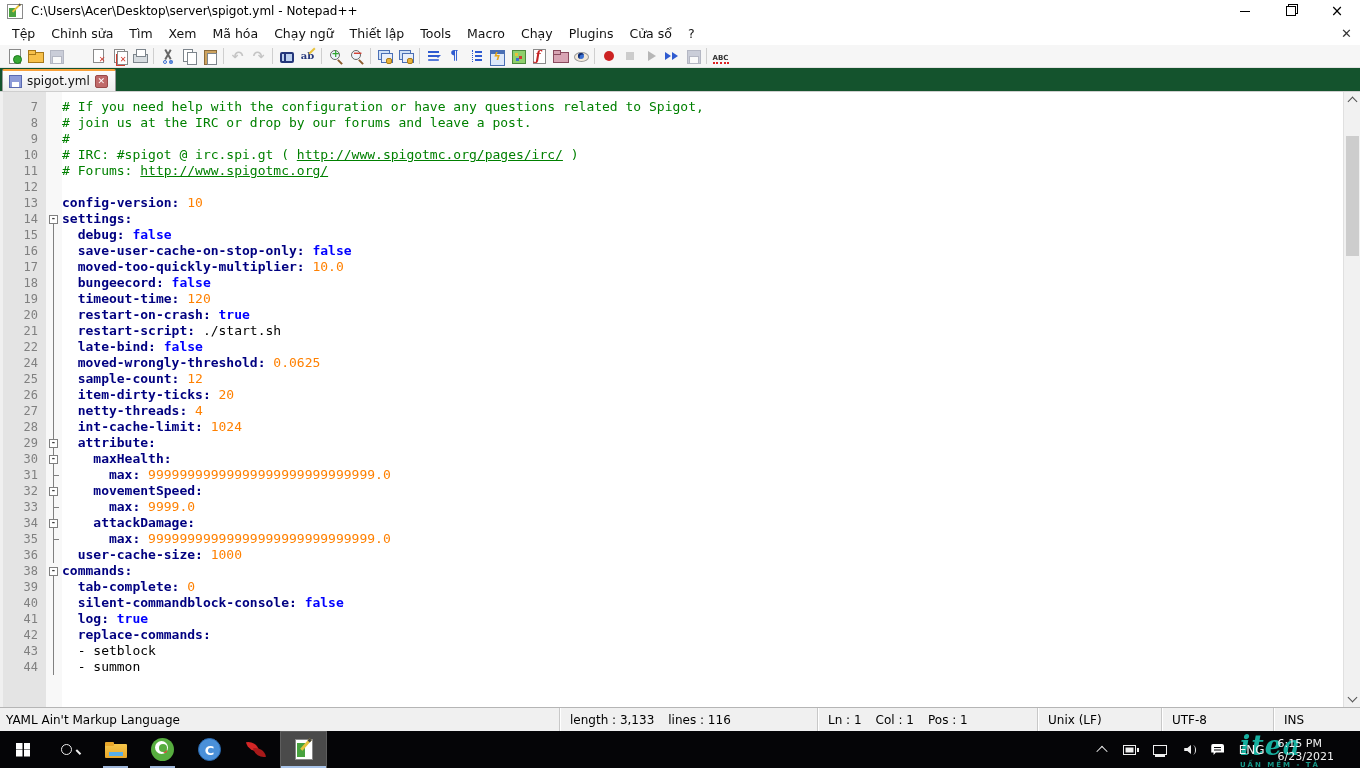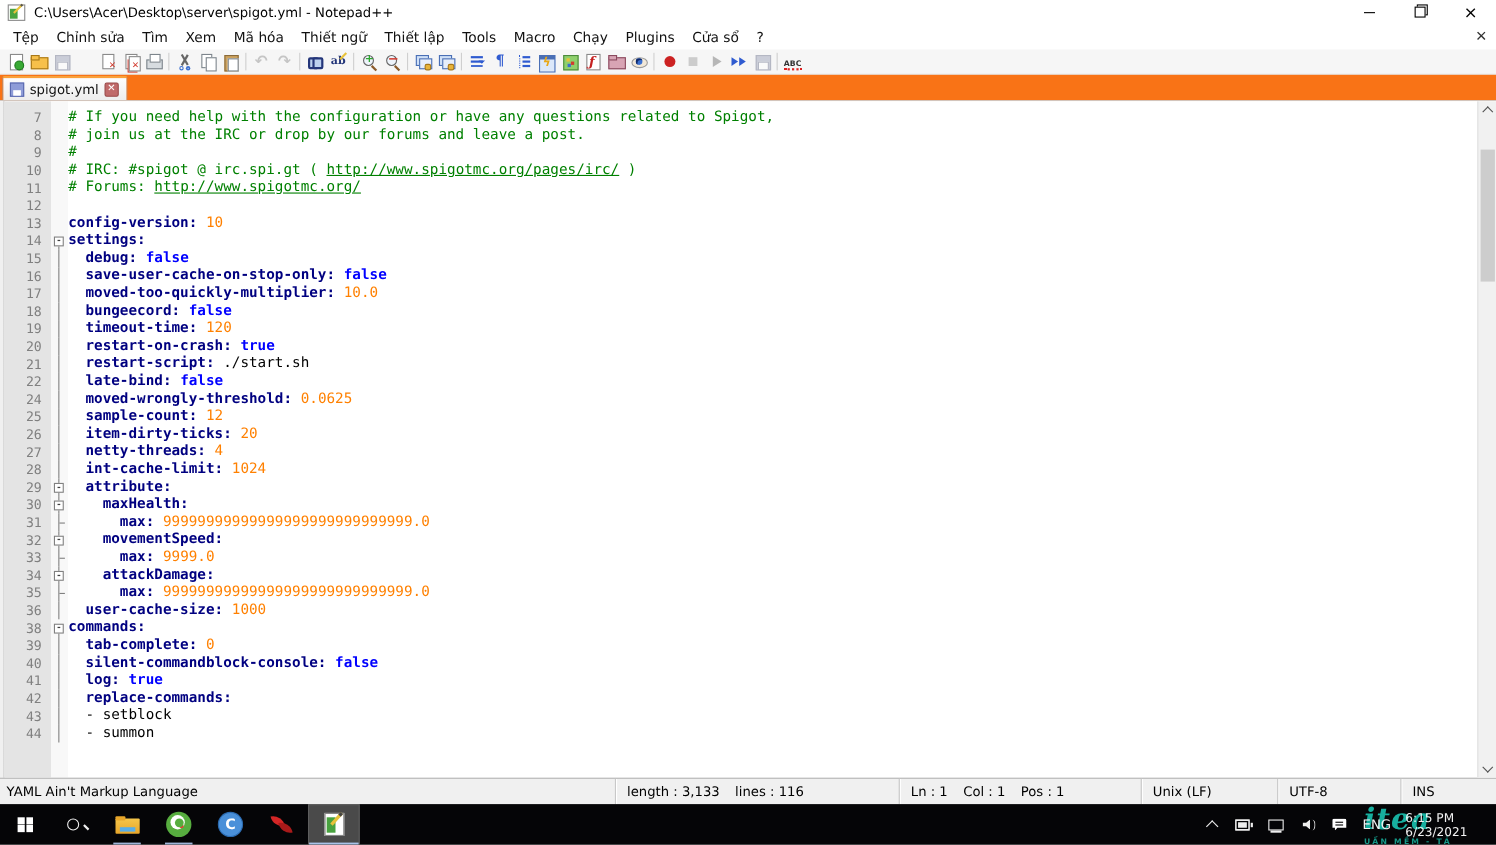--- a/index.html
+++ b/index.html
@@ -77,21 +77,21 @@
   .ic-monitoring::before { content:""; position:absolute; left:1px; top:4px; width:13px; height:8px; background:#f2e8d8; border:1px solid #9a9a9a; border-radius:50%; }
   .ic-monitoring::after { content:""; position:absolute; left:5px; top:5px; width:6px; height:6px; background:#3a6fd0; border-radius:50%; box-shadow:inset 1.5px 1.5px 0 0 #102a6a; }
   .ic-macro-record::before { content:""; position:absolute; left:3px; top:3px; width:10px; height:10px; border-radius:50%; background:#cc2222; }
   .ic-macro-stop::before { content:""; position:absolute; left:4px; top:4px; width:8px; height:8px; background:#9a9a9a; }
   .ic-macro-play::before { content:""; position:absolute; left:5px; top:3px; width:0; height:0; border:5px solid transparent; border-left:8px solid #6a6a6a; }
   .ic-macro-run-multiple::before { content:""; position:absolute; left:1px; top:4px; width:0; height:0; border:4px solid transparent; border-left:6px solid #2f5bd0; }
   .ic-macro-run-multiple::after { content:""; position:absolute; left:8px; top:4px; width:0; height:0; border:4px solid transparent; border-left:6px solid #2f5bd0; }
   .ic-spell-check { font:bold 7px/14px "DejaVu Sans",sans-serif; color:#333; text-align:center; letter-spacing:0; border-bottom:2px dotted #d22; height:13px !important; margin-top:2px; }
 
   
-  .tabbar { height:24px; background:#f97316; display:flex; align-items:flex-end; padding-left:2px; flex:0 0 auto; border-bottom:1px solid #cfcfcf; }
+  .tabbar { height:24px; background:#14532d; display:flex; align-items:flex-end; padding-left:2px; flex:0 0 auto; border-bottom:1px solid #cfcfcf; }
   .tab { height:22px; display:flex; align-items:center; gap:5px; padding:0 7px 0 6px; background:linear-gradient(#fdfdfd,#ededed); border:1px solid #9a9a9a; border-bottom:none; border-top:2px solid #f9a13a; border-radius:2px 2px 0 0; }
   .tab-save-ico { width:13px; height:13px; background:#8e9cd8; border:1px solid #5a6ab0; position:relative; }
   .tab-save-ico::after { content:""; position:absolute; left:2px; top:6px; width:7px; height:5px; background:#fff; }
   .tab-label { font-size:12px; color:#111; }
   .tab-close { width:13px; height:13px; background:#c06a6a; border:1px solid #9a4a4a; color:#fff; font:bold 9px/11px "DejaVu Sans",sans-serif; text-align:center; border-radius:2px; }
 
   
   .editor { flex:1 1 auto; display:flex; background:#fff; overflow:hidden; border-left:3px solid #f0f0f0; box-shadow:inset 1px 0 0 #a8a8a8; }
   .code-pane { flex:1; overflow:hidden; padding-top:7px;
     background:linear-gradient(to right,#e4e4e4 0,#e4e4e4 43px,#f8f8f8 43px,#f8f8f8 59px,#ffffff 59px); }
@@ -178,21 +178,21 @@
     <span class="wc wc-restore"></span>
     <span class="wc wc-close">×</span>
   </div>
 
   <div class="menubar">
   <span class="menu-item">Tệp</span>
       <span class="menu-item">Chỉnh sửa</span>
       <span class="menu-item">Tìm</span>
       <span class="menu-item">Xem</span>
       <span class="menu-item">Mã hóa</span>
-      <span class="menu-item">Thiết ngữ</span>
+      <span class="menu-item">Chạy ngữ</span>
       <span class="menu-item">Thiết lập</span>
       <span class="menu-item">Tools</span>
       <span class="menu-item">Macro</span>
       <span class="menu-item">Chạy</span>
       <span class="menu-item">Plugins</span>
       <span class="menu-item">Cửa sổ</span>
       <span class="menu-item">?</span>
       <span class="menu-close-x">✕</span>
     </div>
 

